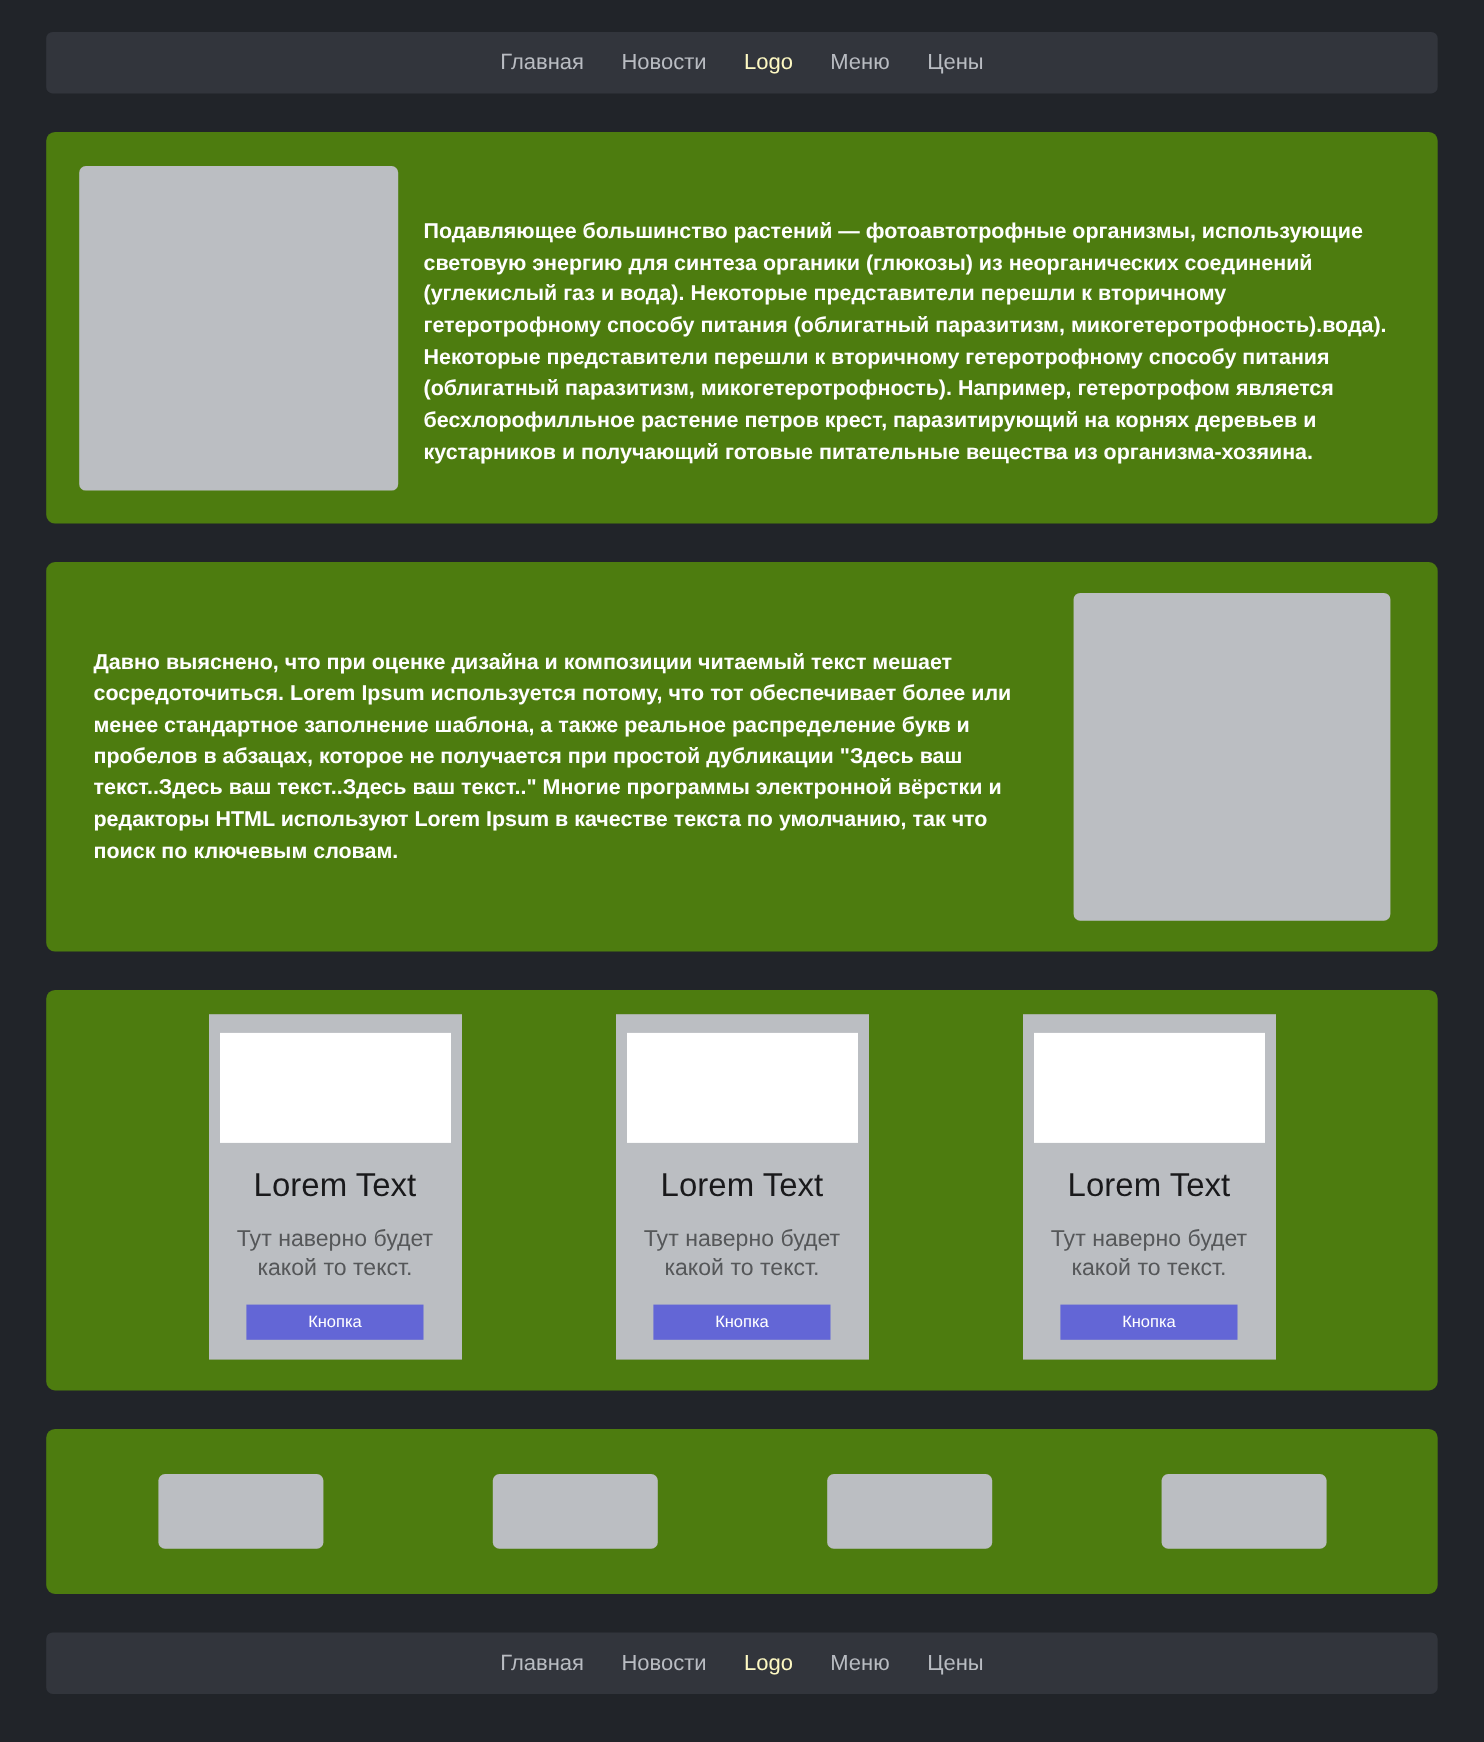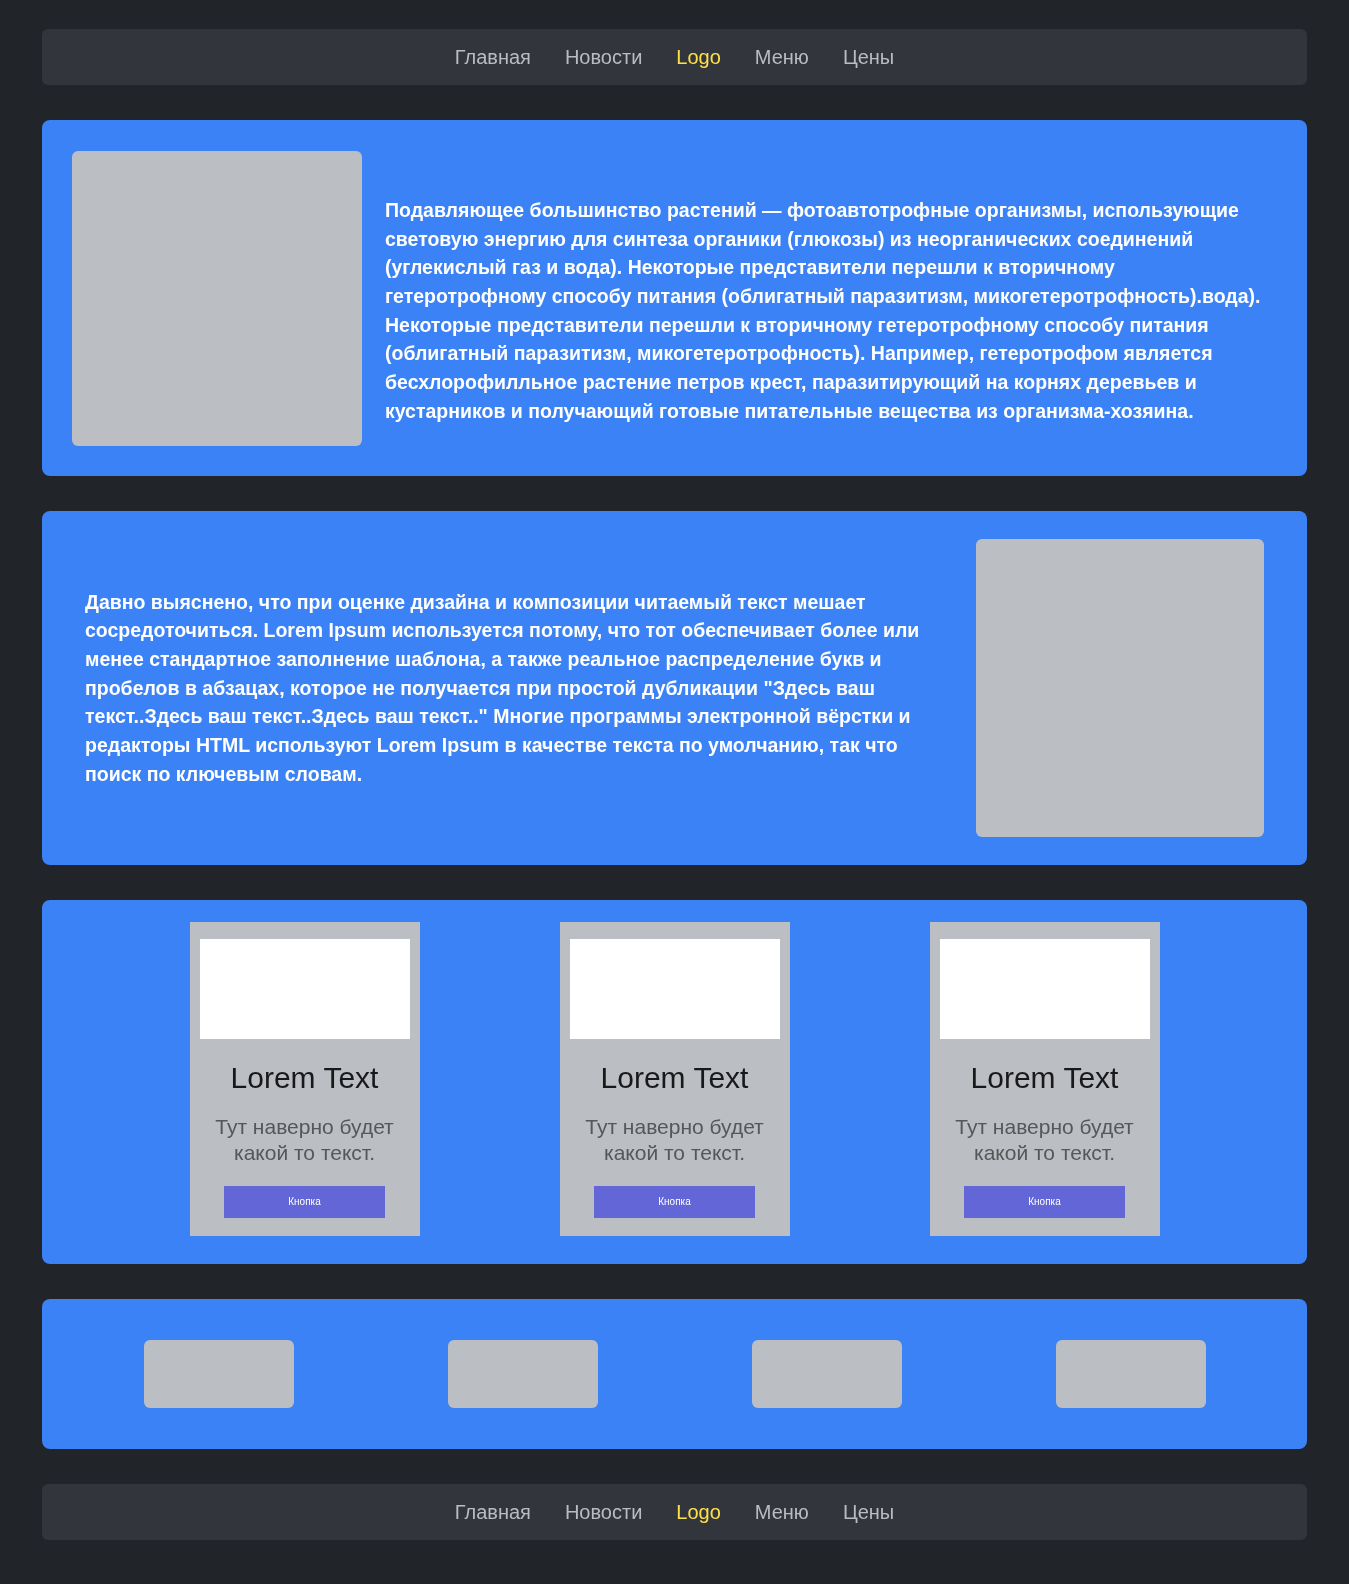--- a/index.html
+++ b/index.html
@@ -41,25 +41,25 @@
   }
   .nav-item {
     font-size: 20px;
     color: #b9bcc2;
     padding: 0 17px;
     line-height: 1;
     cursor: pointer;
     white-space: nowrap;
     text-decoration: none;
   }
-  .nav-item.accent { color: #fde047; }
+  .nav-item.accent { color: #fef9c3; }
 
   
   .section {
-    background: #3b82f6;
+    background: #4d7c0f;
     border-radius: 8px;
     margin-top: 35px;
   }
 
   
   .sec-intro {
     display: flex;
     align-items: flex-start;
     padding: 30px 30px 30px 30px;
   }
@@ -137,21 +137,21 @@
     line-height: 1.22;
   }
   .card-btn {
     display: block;
     margin: 21px auto 0 auto;
     width: 161px;
     height: 32px;
     background: #6366d6;
     color: #ffffff;
     border: none;
-    font-size: 10px;
+    font-size: 15px;
     font-family: "Liberation Sans", sans-serif;
     cursor: pointer;
     line-height: 32px;
     padding: 0;
   }
 
   
   .sec-tiles {
     display: flex;
     justify-content: center;

